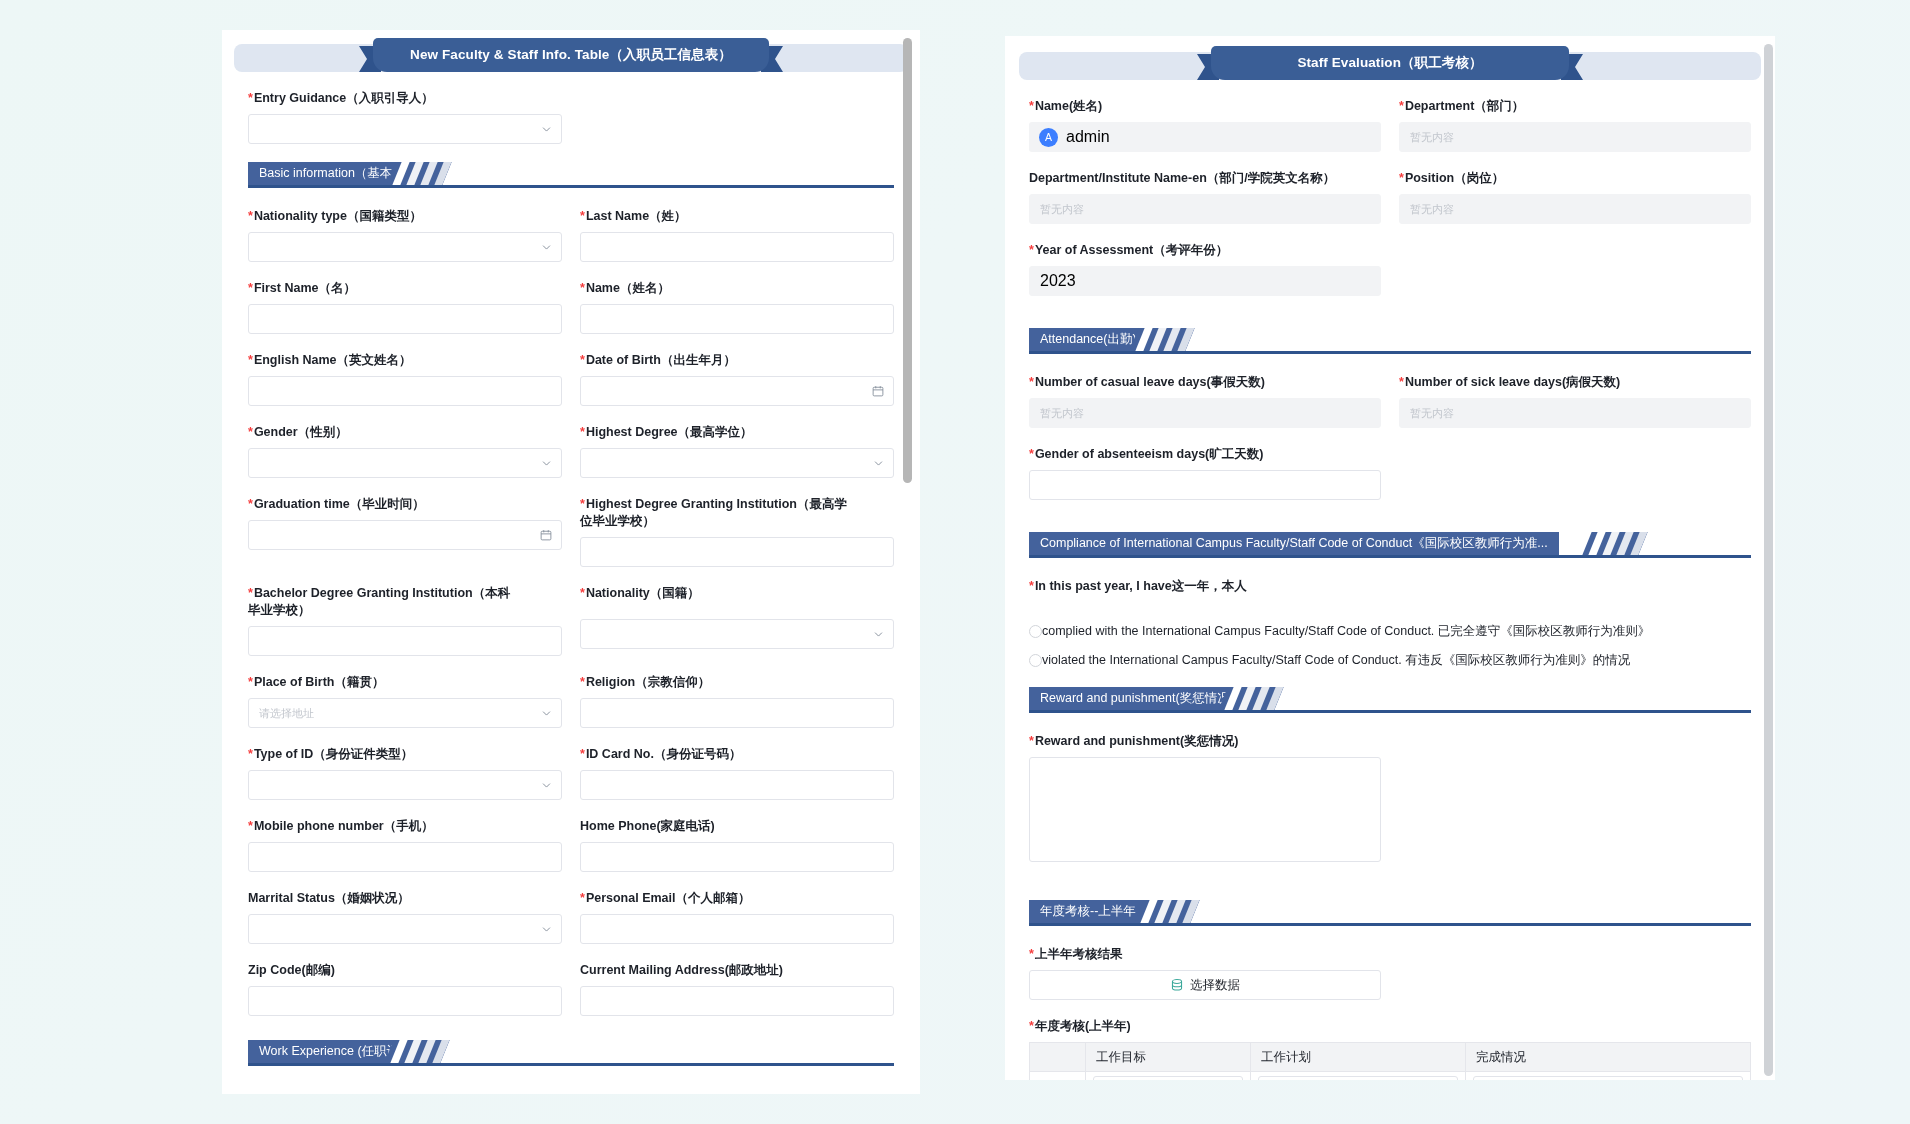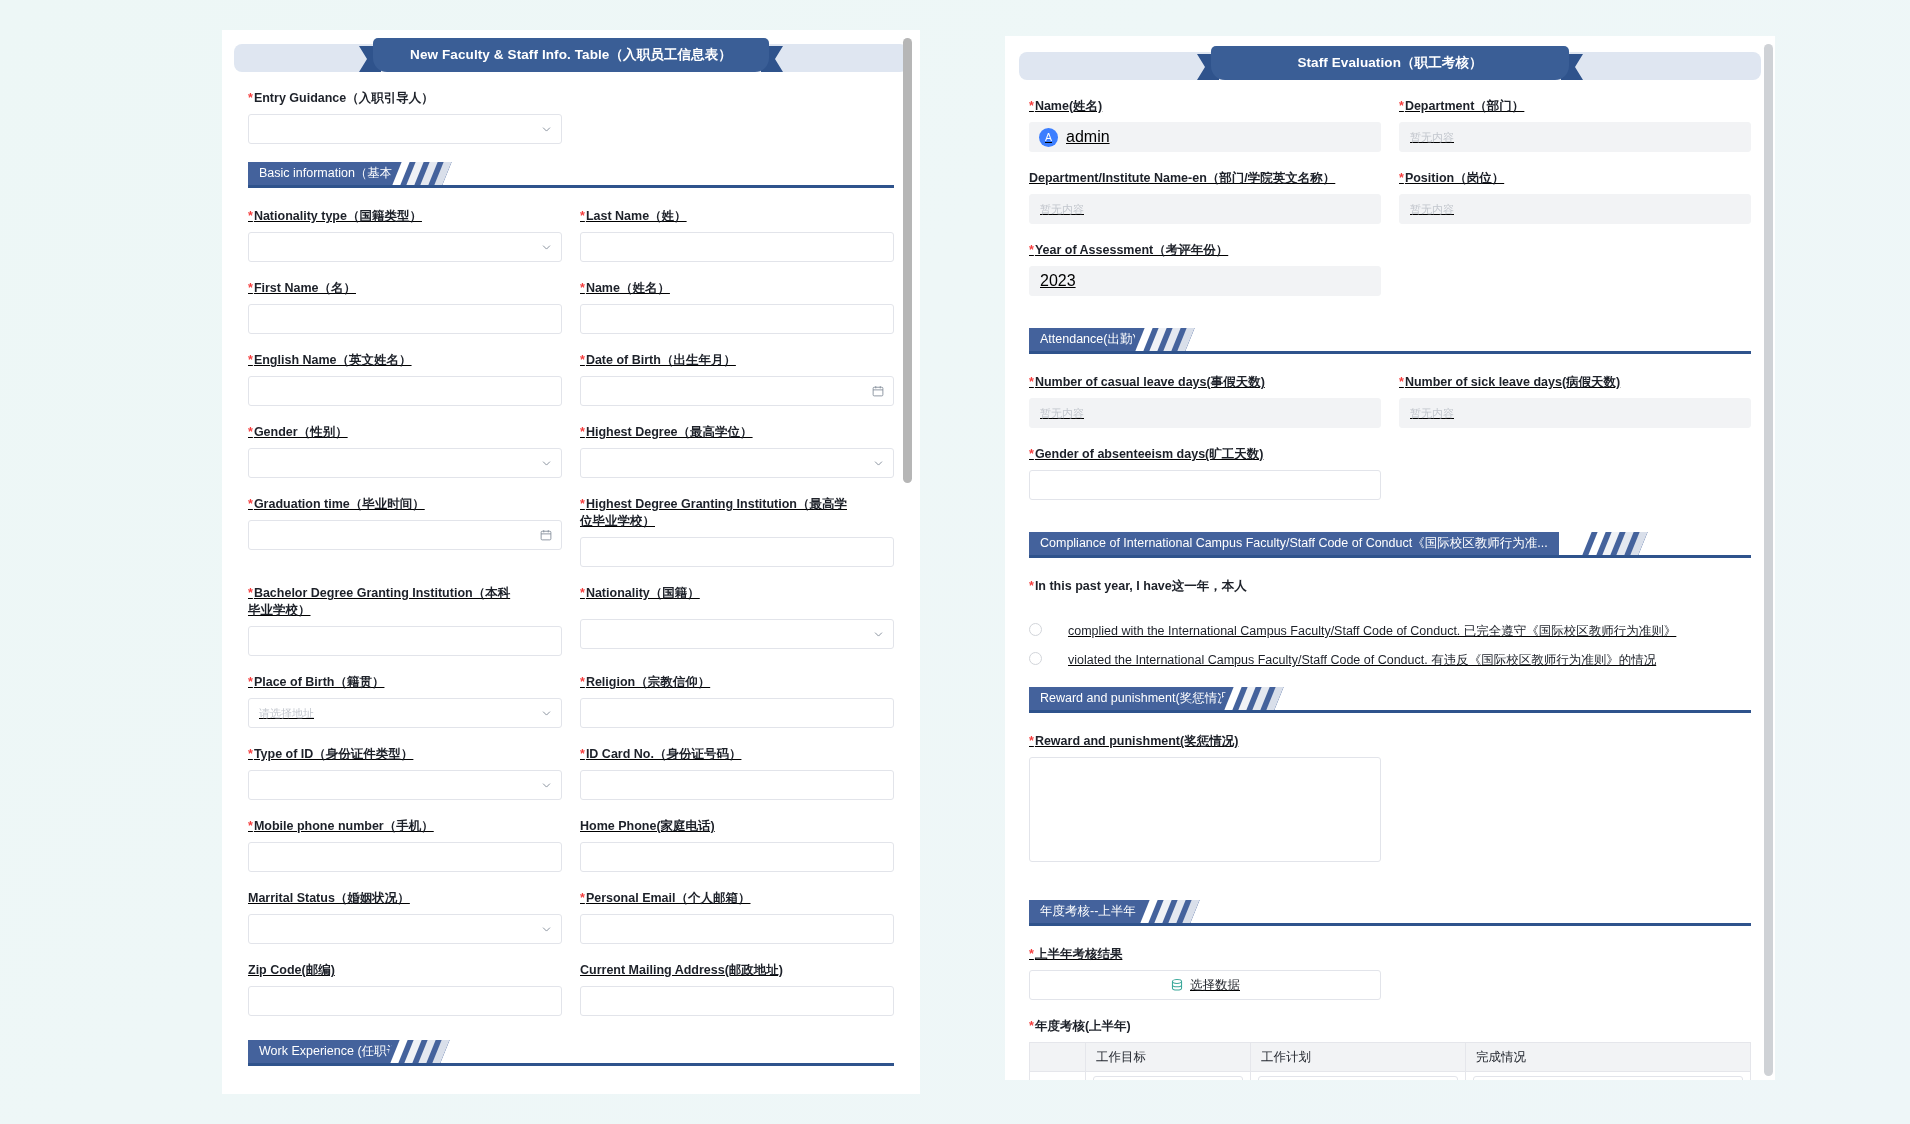--- a/index.html
+++ b/index.html
@@ -88,21 +88,21 @@
   .sec-head .stripes i {
     position: absolute; top: 0; height: 23px; width: 8px;
     background: #ffffff; display: block;
   }
   .sec-head .stripes i:nth-child(1){ left: 6px;  background:#ffffff; }
   .sec-head .stripes i:nth-child(2){ left: 20px; background:#f0f2f6; }
   .sec-head .stripes i:nth-child(3){ left: 34px; background:#e4e8f0; }
   .sec-head .stripes i:nth-child(4){ left: 48px; background:#d9dfea; }
 
   .row { display: flex; gap: 18px; }
-  .col { flex: 1 1 0; min-width: 0; text-decoration: underline; }
+  .col { flex: 1 1 0; min-width: 0; }
 
   .field { margin-bottom: 18px; }
   .lbl {
     font-size: 12.5px; font-weight: bold; color: #1d2129;
     line-height: 17px; margin-bottom: 7px;
     word-break: break-word;
   }
   .req { color: #f53f3f; font-weight: bold; margin-right: 1px; }
 
   .inp {
@@ -133,21 +133,21 @@
     height: 30px; background: #f2f3f5; border-radius: 3px;
     display: flex; align-items: center; gap: 8px; padding: 0 10px;
   }
   .avatar {
     width: 19px; height: 19px; border-radius: 50%;
     background: #3c7eff; color: #fff; font-size: 10.5px;
     display: flex; align-items: center; justify-content: center;
     flex: 0 0 19px;
   }
 
-  .radio-row { display: flex; align-items: flex-start; gap: 26px; margin-bottom: 12px; text-decoration: underline; }
+  .radio-row { display: flex; align-items: center; gap: 0; margin-bottom: 12px; }
   .radio {
     width: 13px; height: 13px; border-radius: 50%;
     border: 1px solid #d2d5da; background: #fff; flex: 0 0 13px;
   }
   .radio-lbl { font-size: 12.5px; color: #1d2129; }
 
   .pick-btn {
     height: 30px; border: 1px solid #e2e4ea; border-radius: 3px;
     background: #fff; display: flex; align-items: center;
     justify-content: center; gap: 6px;

